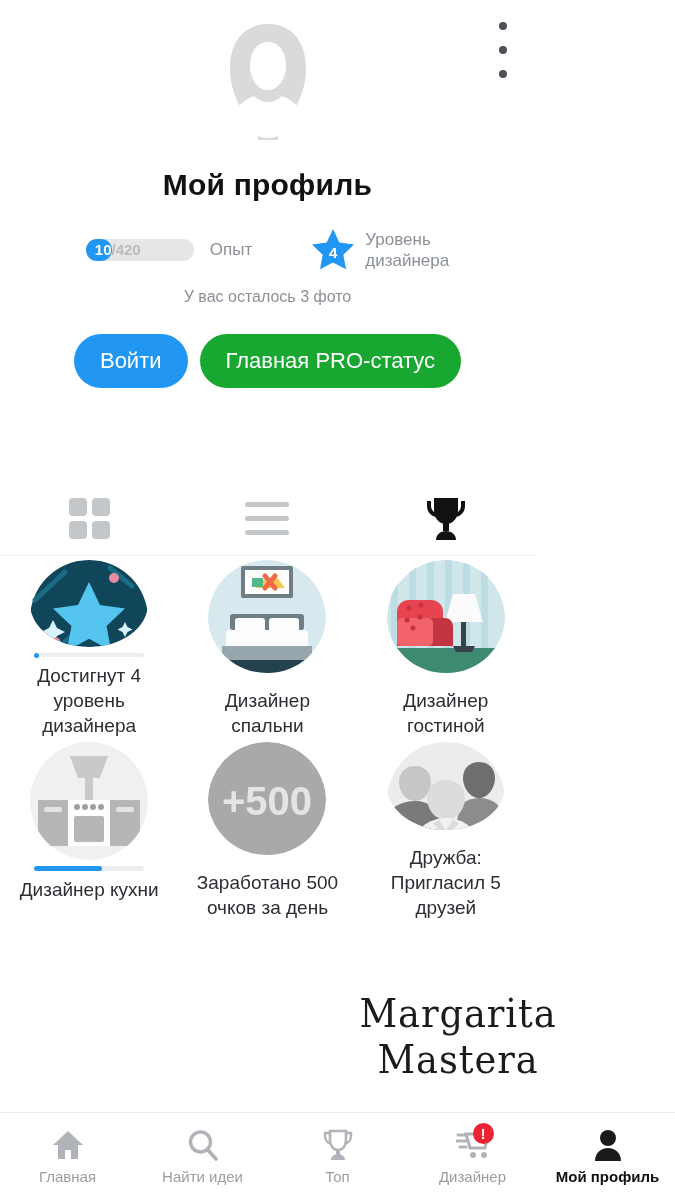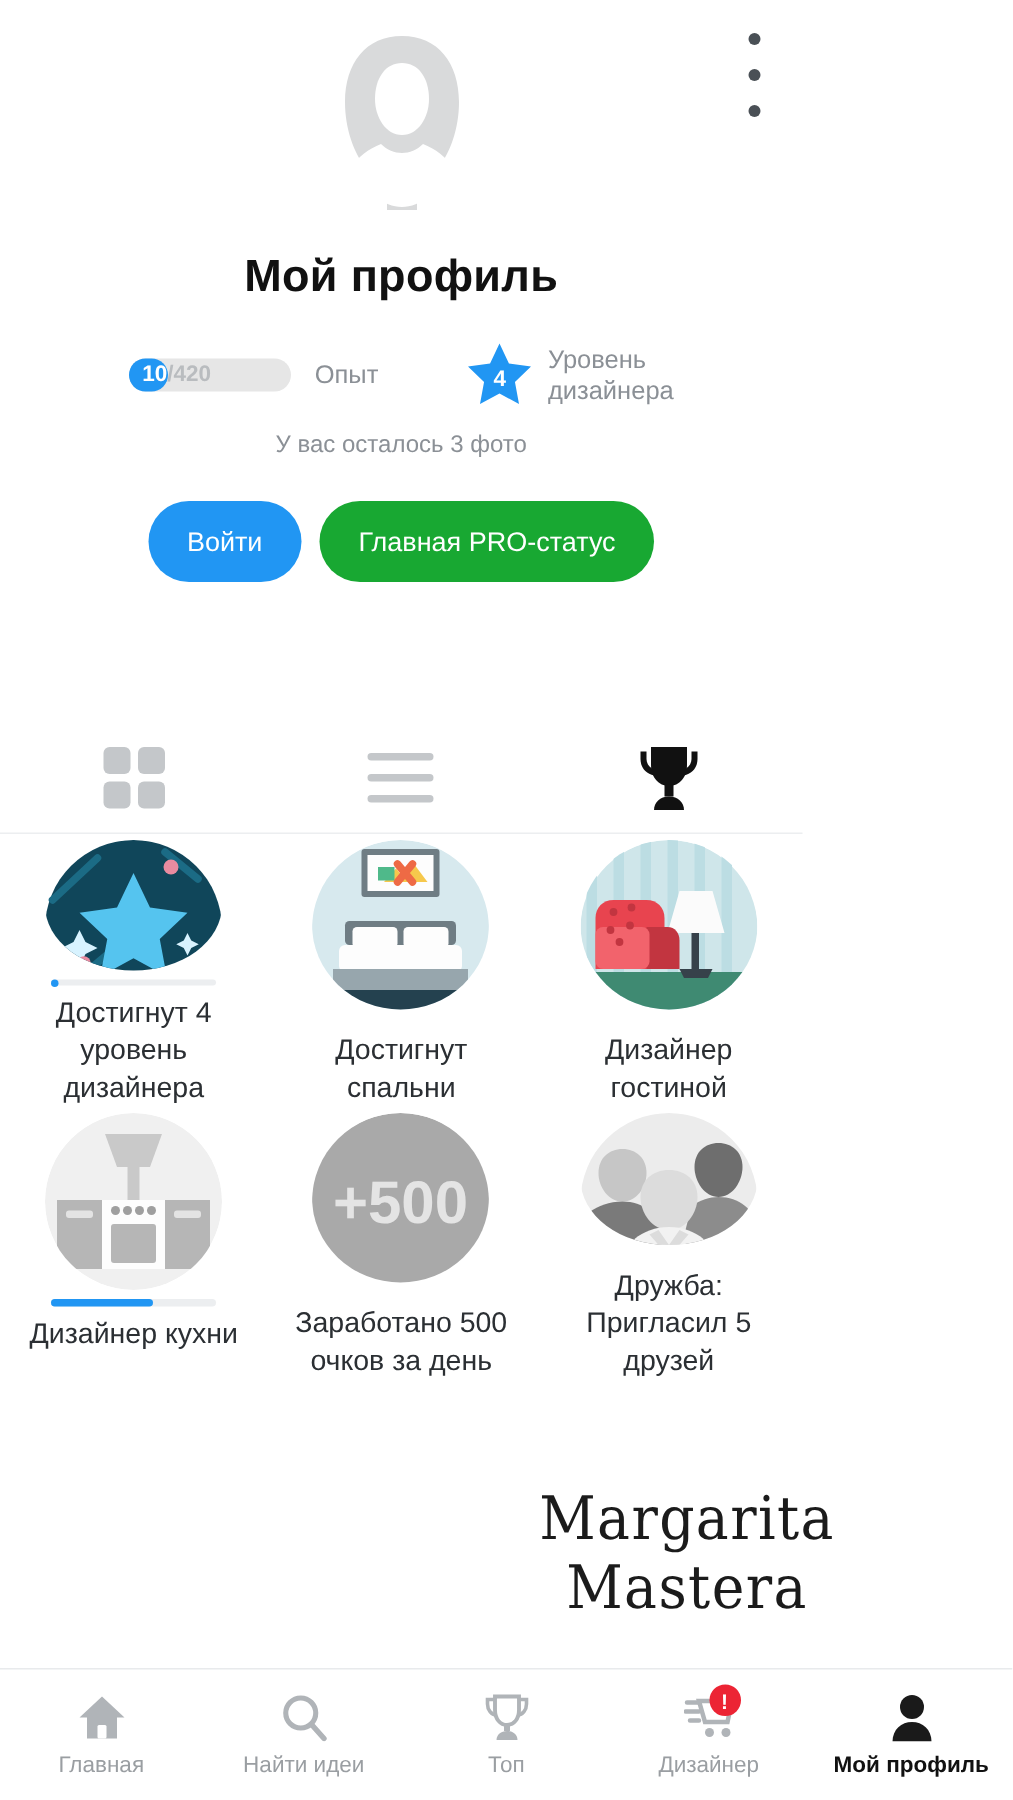--- a/index.html
+++ b/index.html
@@ -43,21 +43,21 @@
               font-size:15px; font-weight:bold; color:#fff; padding-top:4px; }
   .level-label { margin-left:9px; font-size:17px; line-height:21px; color:#8b9096; }
 
   
   .photos-left { position:absolute; top:288px; left:0; width:100%; text-align:center;
                  font-size:16px; color:#8b9096; }
 
   
   .actions { position:absolute; top:334px; left:0; width:100%;
              display:flex; justify-content:center; align-items:center; gap:12px; }
-  .btn { border:none; border-radius:28px; color:#fff; font-size:18px;
+  .btn { border:none; border-radius:28px; color:#fff; font-size:22px;
          font-family:"Liberation Sans", sans-serif; cursor:pointer; height:54px; }
   .btn-login { background:#2196f3; padding:0 26px; }
   .btn-pro   { background:#18a832; padding:0 26px; }
 
   
   .tabs { position:absolute; top:482px; left:0; width:100%; height:74px;
           display:flex; align-items:center; border-bottom:1px solid #eceef0; }
   .tab { flex:1; display:flex; align-items:center; justify-content:center; height:74px; cursor:pointer; }
   .grid-icon { display:grid; grid-template-columns:18px 18px; grid-template-rows:18px 18px; gap:5px; }
   .grid-icon i { display:block; background:#c4c7ca; border-radius:4px; }
@@ -203,21 +203,21 @@
           <rect x="44" y="18" width="11" height="9" fill="#4fb98a"></rect>
           <path d="M57 16l10 12M67 16L57 28" stroke="#ee6a45" stroke-width="5" stroke-linecap="round"></path>
           <rect x="22" y="54" width="74" height="16" rx="3" fill="#6f7d84"></rect>
           <rect x="27" y="58" width="30" height="14" rx="3" fill="#fdfdfd"></rect>
           <rect x="61" y="58" width="30" height="14" rx="3" fill="#fdfdfd"></rect>
           <rect x="18" y="70" width="82" height="18" rx="4" fill="#fdfdfd"></rect>
           <rect x="14" y="86" width="90" height="14" fill="#97a6ad"></rect>
           <path d="M8 100h102a59 59 0 01-102 0z" fill="#24414f"></path>
         </svg>
       </div>
-      <div class="ach-label no-prog">Достигнут спальни</div>
+      <div class="ach-label no-prog">Дизайнер спальни</div>
     </div>
 
     <div class="ach-cell">
       <div class="ach-img">
         <svg width="118" height="118" viewBox="0 0 118 118">
           <circle cx="59" cy="59" r="59" fill="#cfe6ea"></circle>
           <g fill="#bcdde3">
             <rect x="4" y="0" width="7" height="118"></rect>
               <rect x="22" y="0" width="7" height="118"></rect>
             <rect x="40" y="0" width="7" height="118"></rect>

